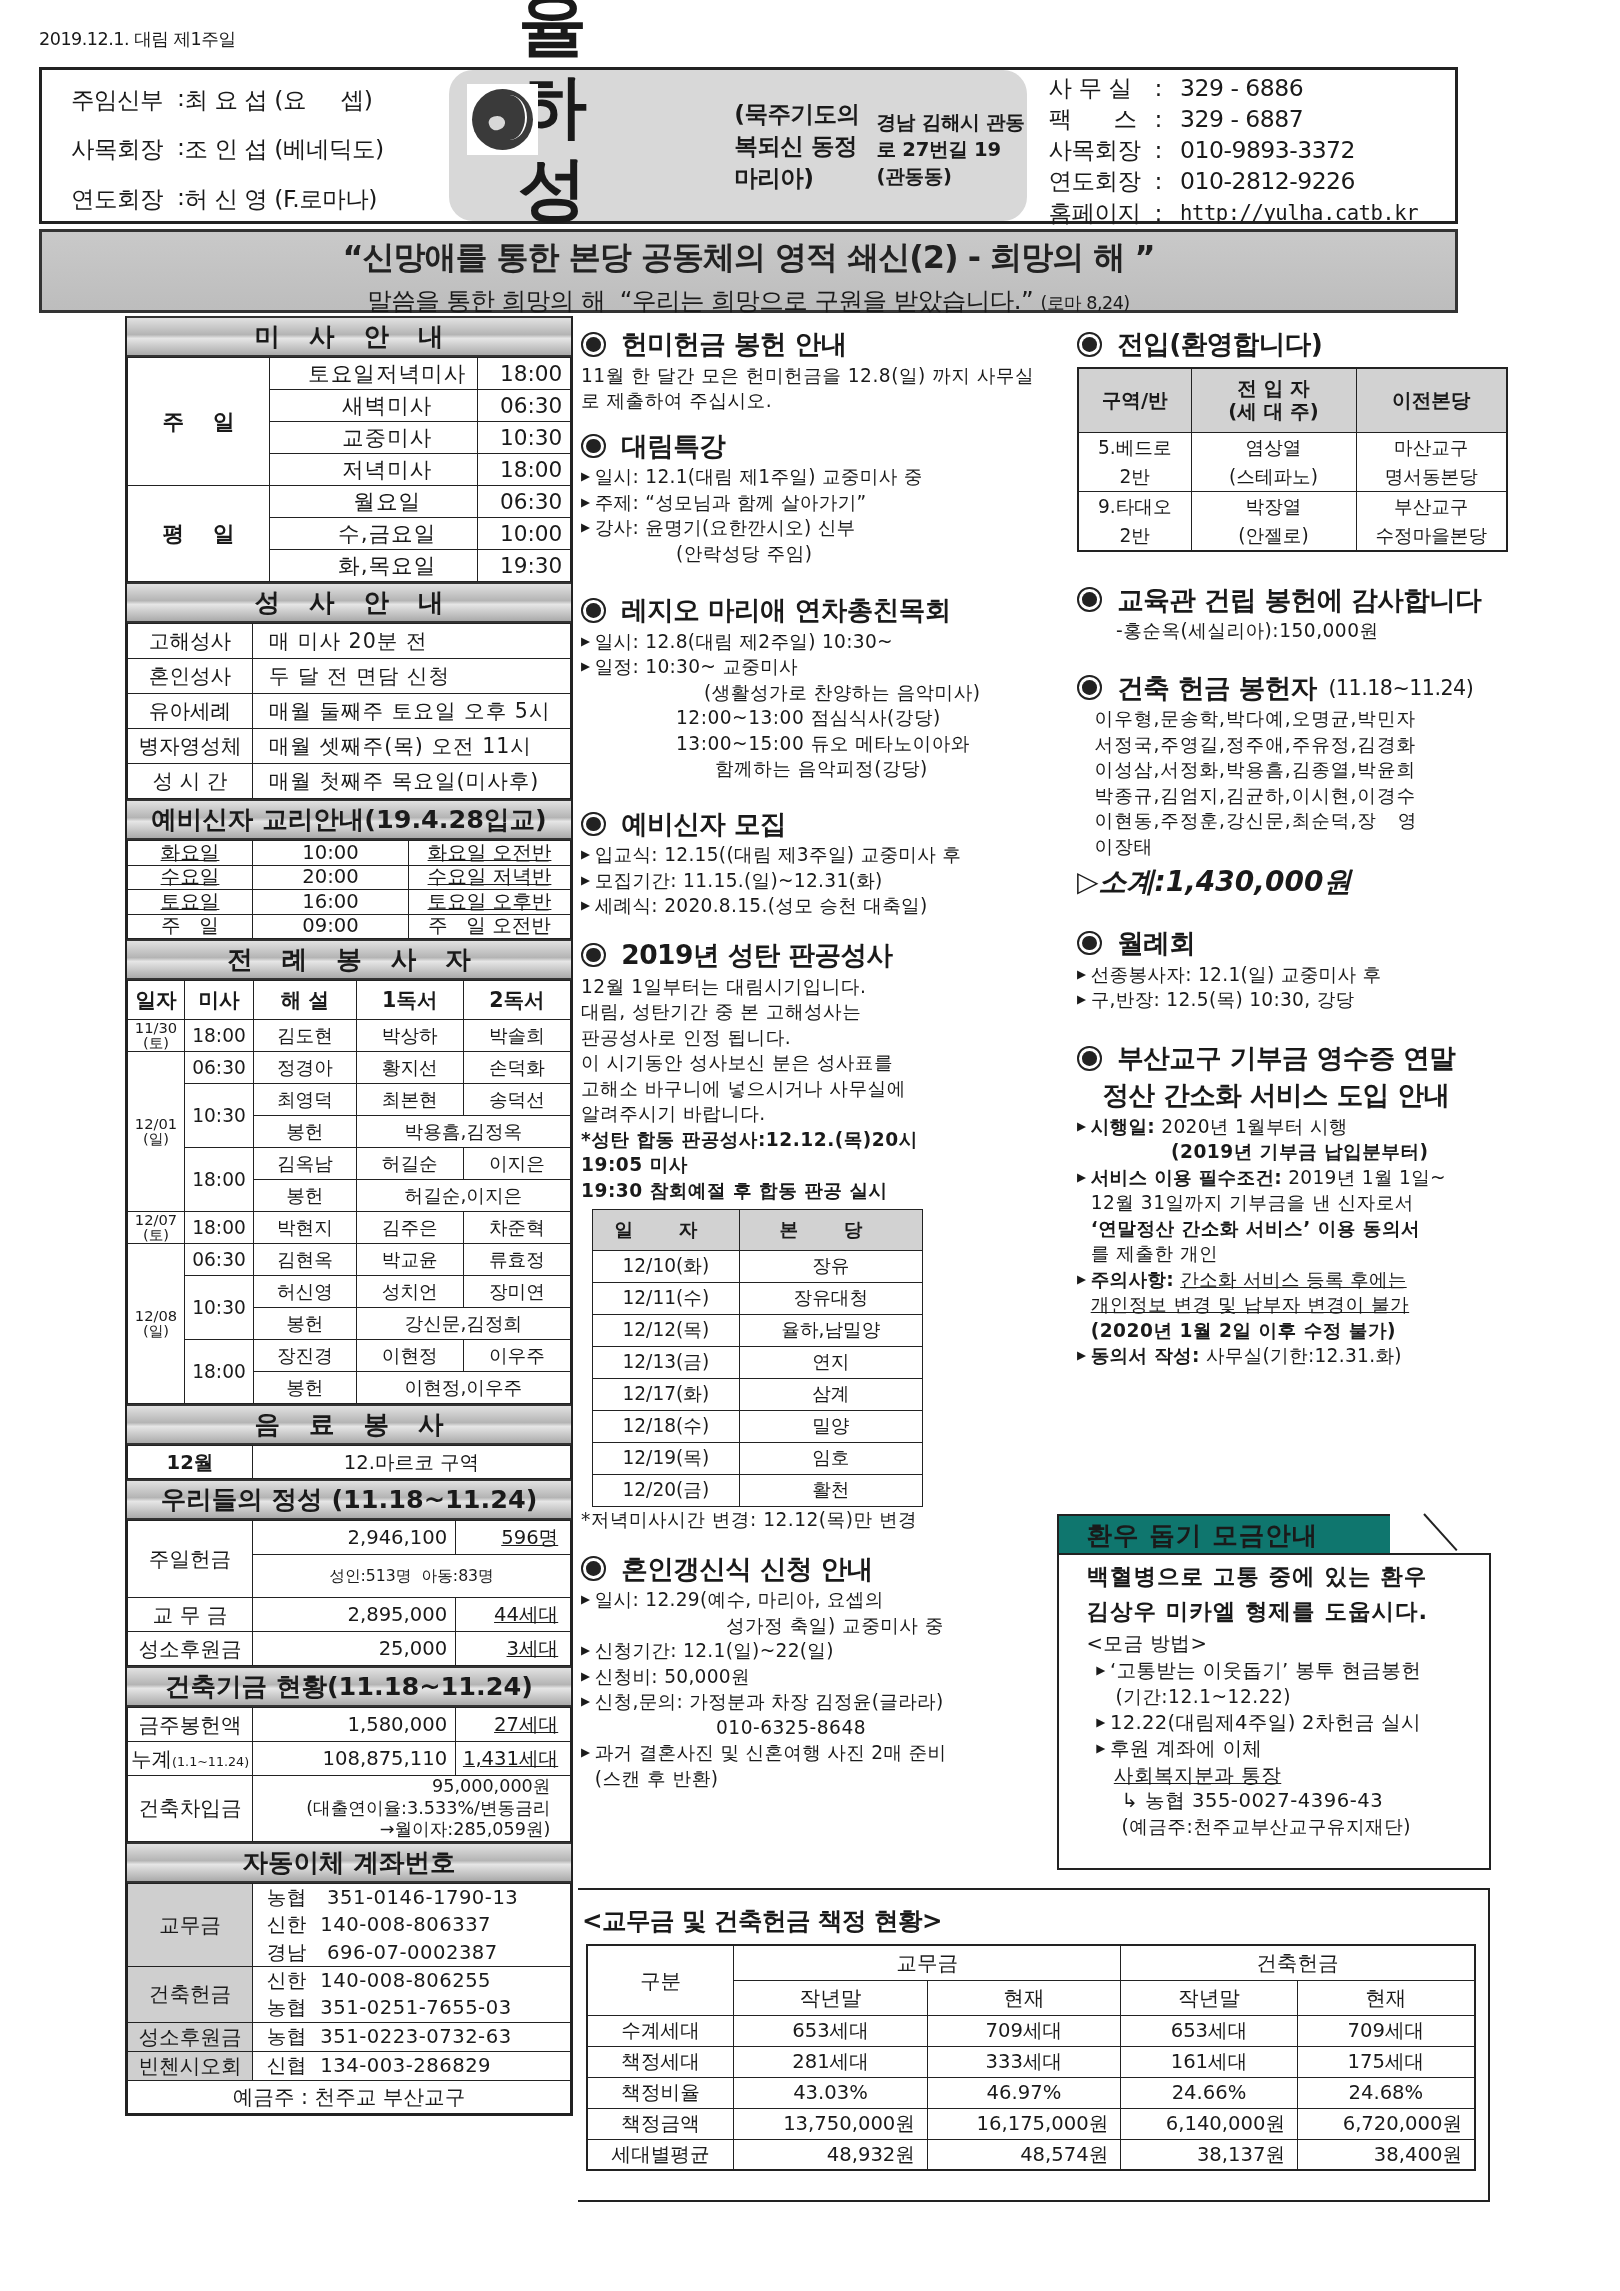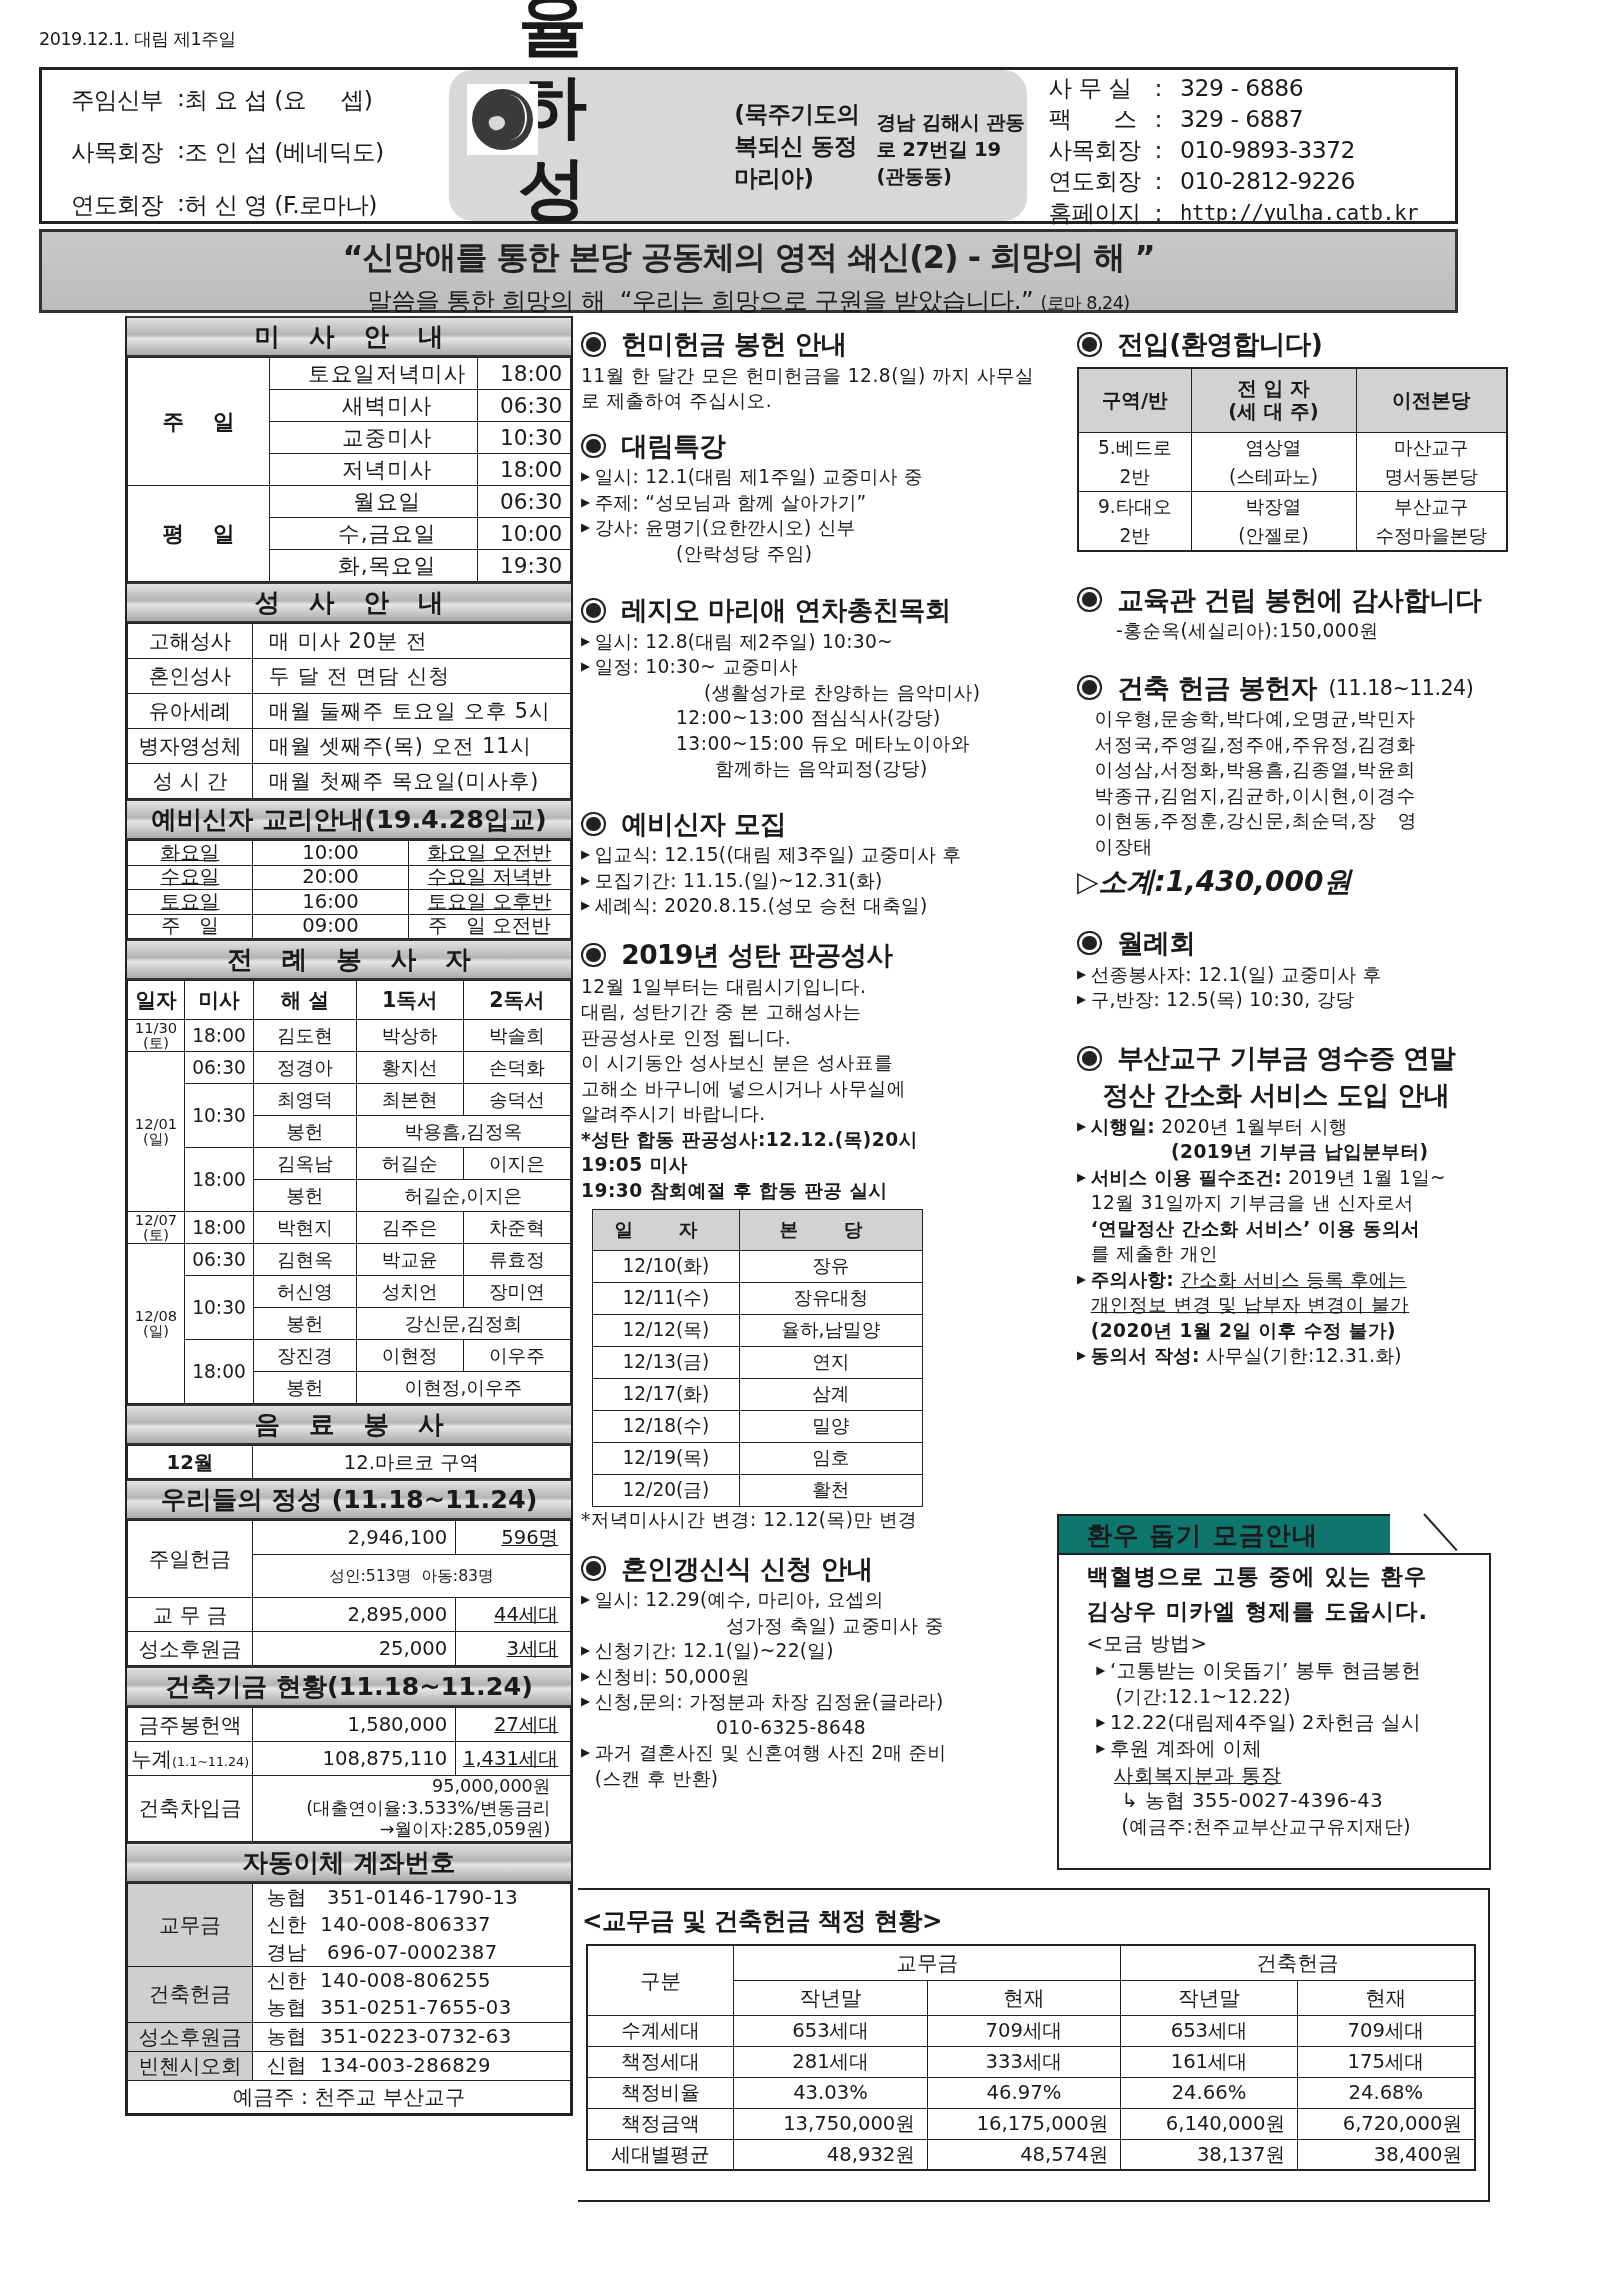--- a/index.html
+++ b/index.html
@@ -3,21 +3,21 @@
 <meta charset="utf-8">
 <style>
   * { box-sizing: border-box; margin: 0; padding: 0; }
   html, body { width: 1620px; height: 2292px; background: #fff; }
   body { font-family: "DejaVu Sans", "Liberation Sans", sans-serif; color: #1a1a1a; position: relative; overflow: hidden; }
 
   .dateline { position: absolute; left: 39px; top: 27.4px; font-size: 17.6px; letter-spacing: -0.5px; }
 
   
   .masthead { position: absolute; left: 39px; top: 67px; width: 1419px; height: 157px; border: 3.9px solid #222; display: flex; background: #fff; }
-  .mh-left { width: 407px; padding: 13.7px 0 0 29px; display: flex; flex-direction: column; gap: 17.6px; font-size: 23.5px; letter-spacing: -0.5px; justify-content: space-between; }
+  .mh-left { width: 407px; padding: 13.7px 0 0 29px; display: flex; flex-direction: column; gap: 17.6px; font-size: 23.5px; letter-spacing: -0.5px; }
   .mh-left .row { display: flex; white-space: nowrap; }
   .mh-left .k { width: 106px; }
   .mh-center { width: 578px; background: #d8d8d8; position: relative; display: flex; flex-direction: row; align-items: center; border-radius: 24px; }
   .logo { position: absolute; left: 17.6px; top: 13.7px; width: 71px; height: 71px; background: #fff; display: flex; align-items: center; justify-content: center; }
   .logo .globe { width: 61px; height: 61px; border-radius: 50%; background: #3a3a3a; position: relative; overflow: hidden; }
   .logo .globe:after { content: ""; position: absolute; right: 5.9px; top: 5.9px; width: 33px; height: 45px; border-right: 2.9px solid #fff; border-radius: 50%; }
   .logo .globe:before { content: ""; position: absolute; left: 17.6px; top: 27.4px; width: 15.7px; height: 13.7px; background: #d8d8d8; border-radius: 40% 60% 50% 50%; transform: rotate(-20deg); }
   .title { font-size: 69px; font-weight: bold; letter-spacing: 23.5px; margin-top: 2px; margin-left: 69px; line-height: 82px; color: #1a1a1a; }
   .subtitle { font-size: 23.5px; font-weight: bold; margin-left: 59px; letter-spacing: -0.5px; }
   .address { font-size: 19.6px; font-weight: bold; margin-top: 7.8px; letter-spacing: -0.3px; }

